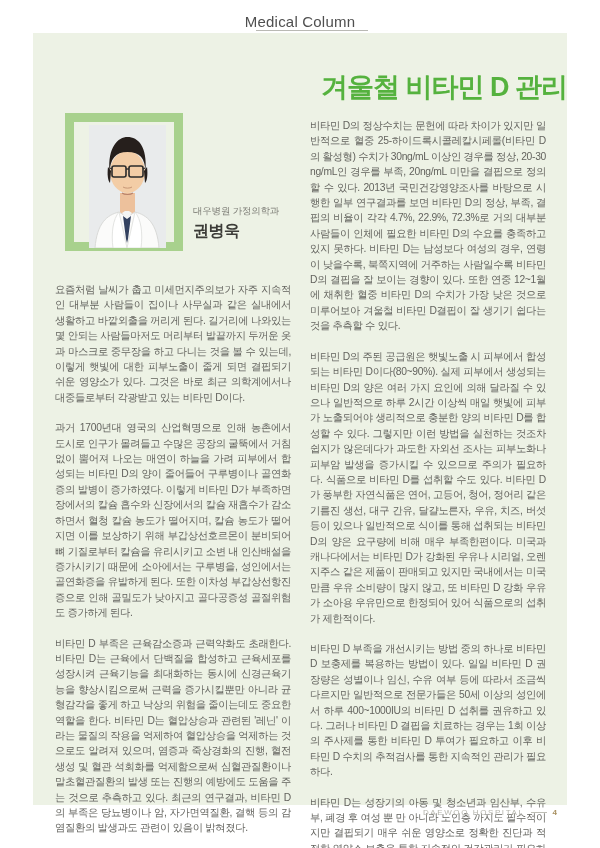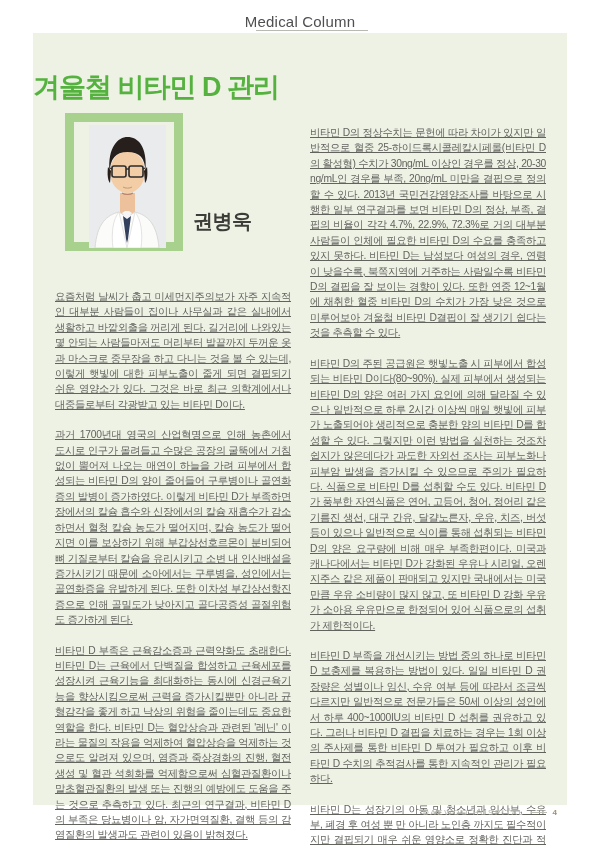--- a/index.html
+++ b/index.html
@@ -18,49 +18,49 @@
   .header-line{
     position:absolute;top:30px;left:256px;width:112px;height:0;
     border-top:1px solid #b9b9b4;
   }
   .content-box{
     position:absolute;left:33px;top:33px;width:534px;height:772px;
     background:#edf2e5;
   }
   .page-title{
     position:absolute;left:0;top:36px;width:534px;
-    margin:0;text-align:left;
+    margin:0;text-align:right;
     font-size:27px;font-weight:bold;color:#55b23e;letter-spacing:-1px;
   }
   .photo-frame{
     position:absolute;left:32px;top:80px;width:118px;height:138px;
     border:9px solid #a8d18d;box-sizing:border-box;
   }
   .doctor-photo{
     position:absolute;left:56px;top:92px;width:77px;height:123px;
     overflow:hidden;
   }
   .doctor-photo svg{display:block;}
   .author-info{
     position:absolute;left:160px;top:172px;width:180px;
   }
   .author-affiliation{
     font-size:9.5px;color:#7d7d76;letter-spacing:-.2px;
   }
   .author-name{
-    font-size:20px;font-weight:bold;color:#3c3c38;margin-top:3px;letter-spacing:-.5px;
+    font-size:16px;font-weight:bold;color:#3c3c38;margin-top:3px;letter-spacing:-.5px;
   }
   .col{
     position:absolute;width:236px;
     font-size:10.3px;line-height:15.4px;color:#63635e;
     text-align:justify;word-break:break-all;letter-spacing:-.3px;
   }
   .col-left{left:22px;top:245px;}
   .col-right{left:277px;top:81px;}
-  .col p{margin:11px 0 15px 0;text-decoration:underline;}
+  .col p{margin:4px 0 15px 0;}
   .footer{
     position:absolute;right:43px;top:808px;
     font-size:8px;color:#b5b5ac;letter-spacing:1.6px;
     display:flex;align-items:center;gap:6px;
   }
   .footer-divider{
     display:inline-block;width:16px;height:0;
     border-top:1px solid #bdbdb4;
   }
   .footer-page{color:#a89060;font-weight:bold;letter-spacing:0;}
@@ -93,20 +93,21 @@
       <rect x="40" y="41" width="14" height="11" rx="2" fill="none" stroke="#2b2b2b" stroke-width="1.6"></rect>
       <line x1="37" y1="44" x2="40" y2="44" stroke="#2b2b2b" stroke-width="1.4"></line>
       <line x1="23" y1="44" x2="21" y2="43" stroke="#2b2b2b" stroke-width="1.2"></line>
       <line x1="54" y1="44" x2="56" y2="43" stroke="#2b2b2b" stroke-width="1.2"></line>
       <path d="M34,62 C36,63.5 41,63.5 43,62" stroke="#c79776" stroke-width="1" fill="none"></path>
       <path d="M33,68 C35.5,70 41.5,70 44,68" stroke="#b9836a" stroke-width="1.2" fill="none"></path>
     </svg>
   </div>
 
   <div class="author-info">
+    <div class="author-affiliation">대우병원 가정의학과</div>
     <div class="author-name">권병욱</div>
   </div>
 
   <div class="col col-left">
     <p>요즘처럼 날씨가 춥고 미세먼지주의보가 자주 지속적인 대부분 사람들이 집이나 사무실과 같은 실내에서 생활하고 바깥외출을 꺼리게 된다. 길거리에 나와있는 몇 안되는 사람들마저도 머리부터 발끝까지 두꺼운 옷과 마스크로 중무장을 하고 다니는 것을 볼 수 있는데, 이렇게 햇빛에 대한 피부노출이 줄게 되면 결핍되기 쉬운 영양소가 있다. 그것은 바로 최근 의학계에서나 대중들로부터 각광받고 있는 비타민 D이다.</p>
     <p>과거 1700년대 영국의 산업혁명으로 인해 농촌에서 도시로 인구가 몰려들고 수많은 공장의 굴뚝에서 거침없이 뿜어져 나오는 매연이 하늘을 가려 피부에서 합성되는 비타민 D의 양이 줄어들어 구루병이나 골연화증의 발병이 증가하였다. 이렇게 비타민 D가 부족하면 장에서의 칼슘 흡수와 신장에서의 칼슘 재흡수가 감소하면서 혈청 칼슘 농도가 떨어지며, 칼슘 농도가 떨어지면 이를 보상하기 위해 부갑상선호르몬이 분비되어 뼈 기질로부터 칼슘을 유리시키고 소변 내 인산배설을 증가시키기 때문에 소아에서는 구루병을, 성인에서는 골연화증을 유발하게 된다. 또한 이차성 부갑상선항진증으로 인해 골밀도가 낮아지고 골다공증성 골절위험도 증가하게 된다.</p>
     <p>비타민 D 부족은 근육감소증과 근력약화도 초래한다. 비타민 D는 근육에서 단백질을 합성하고 근육세포를 성장시켜 근육기능을 최대화하는 동시에 신경근육기능을 향상시킴으로써  근력을 증가시킬뿐만 아니라 균형감각을 좋게 하고 낙상의 위험을 줄이는데도 중요한 역할을 한다. 비타민 D는 혈압상승과 관련된 '레닌' 이라는 물질의 작용을 억제하여 혈압상승을 억제하는 것으로도 알려져 있으며, 염증과 죽상경화의 진행, 혈전생성 및 혈관 석회화를 억제함으로써 심혈관질환이나 말초혈관질환의 발생 또는 진행의 예방에도 도움을 주는 것으로 추측하고 있다. 최근의 연구결과, 비타민 D의 부족은 당뇨병이나 암, 자가면역질환, 결핵 등의 감염질환의 발생과도 관련이 있음이 밝혀졌다.</p>
   </div>
 
   <div class="col col-right">

